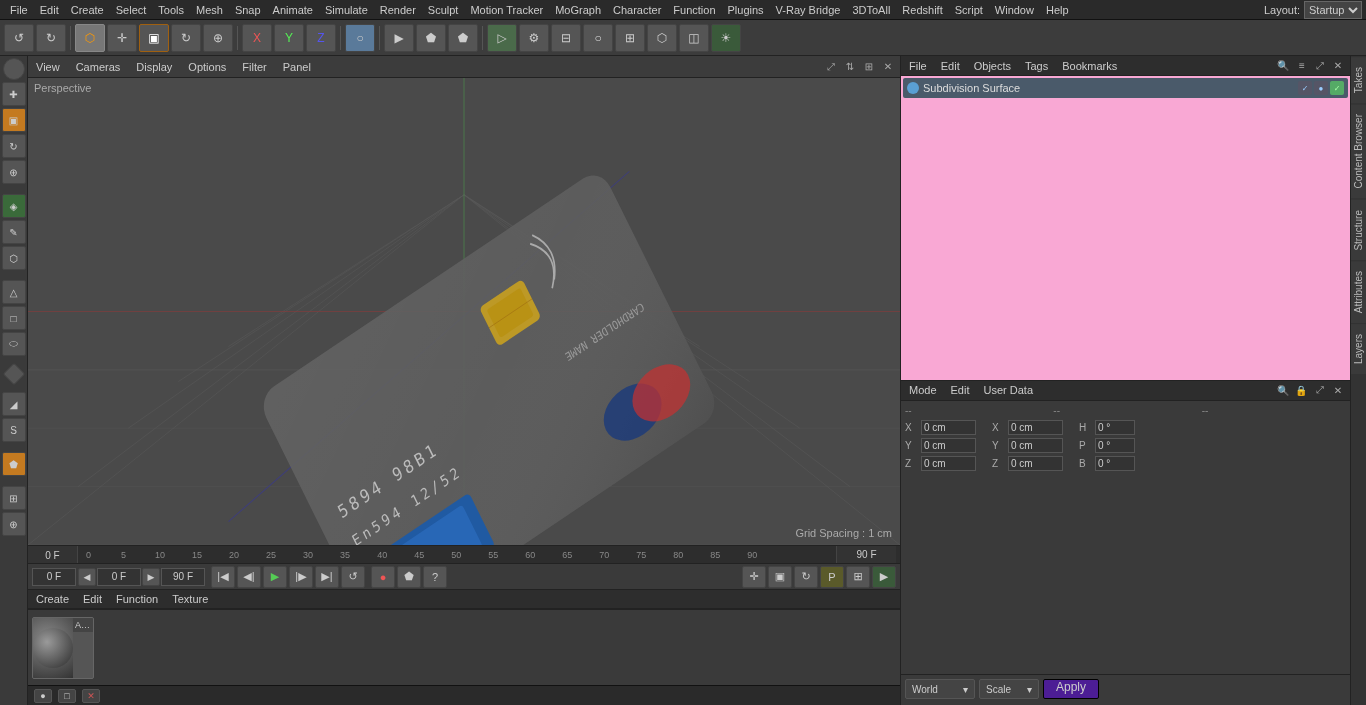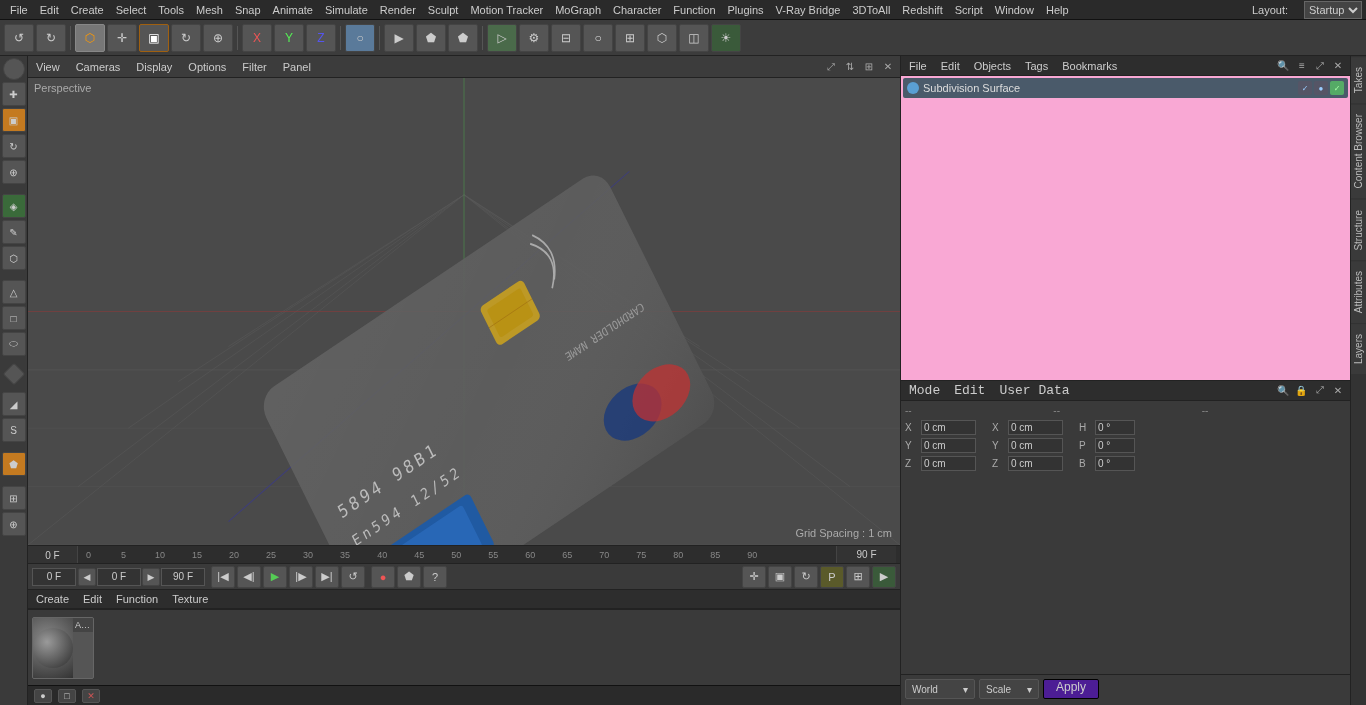--- a/index.html
+++ b/index.html
@@ -1,21 +1,21 @@
 <!DOCTYPE html>
 <html><head>
   <meta charset="utf-8">
   <style>
     * { margin: 0; padding: 0; box-sizing: border-box; }
     body { width: 1366px; height: 705px; overflow: hidden; background: #3a3a3a; font-family: Arial, sans-serif; font-size: 11px; color: #ccc; user-select: none; }
 
     
     #menu-bar { display: flex; align-items: center; height: 20px; background: #2a2a2a; border-bottom: 1px solid #111; padding: 0 4px; }
     .menu-item { padding: 0 6px; height: 20px; line-height: 20px; cursor: pointer; color: #ccc; font-size: 11px; }
-    #layout-label { margin-left: auto; color: #ccc; font-size: 11px; padding-right: 16px; }
+    #layout-label { margin-left: auto; color: #ccc; font-size: 11px; padding-right: 4px; }
     #layout-select { background: #444; color: #ccc; border: 1px solid #666; font-size: 11px; height: 18px; }
 
     
     #main-toolbar { display: flex; align-items: center; height: 36px; background: #3c3c3c; border-bottom: 1px solid #222; padding: 0 4px; gap: 2px; }
     .toolbar-btn { width: 30px; height: 28px; background: #555; border: 1px solid #444; border-radius: 2px; cursor: pointer; display: flex; align-items: center; justify-content: center; color: #ccc; font-size: 12px; }
     .toolbar-btn.active { background: #777; border-color: #888; }
     .toolbar-separator { width: 1px; height: 24px; background: #555; margin: 0 2px; }
     .toolbar-btn-orange { background: #c47a20; border-color: #a06010; color: #fff; }
 
     
@@ -29,21 +29,21 @@
     .vp-icon { width: 16px; height: 16px; display: flex; align-items: center; justify-content: center; color: #aaa; font-size: 10px; cursor: pointer; }
 
     
     #timeline { height: 16px; background: #2d2d2d; border-top: 1px solid #222; display: flex; align-items: center; overflow: hidden; padding: 0 4px; }
 
     
     #playback { display: flex; align-items: center; height: 28px; background: #3c3c3c; border-top: 1px solid #222; padding: 0 4px; gap: 3px; }
     .play-btn { width: 24px; height: 22px; background: #555; border: 1px solid #444; border-radius: 2px; cursor: pointer; display: flex; align-items: center; justify-content: center; color: #ccc; font-size: 11px; }
     .frame-input { width: 55px; height: 18px; background: #333; border: 1px solid #555; color: #ccc; font-size: 10px; text-align: center; }
     .obj-menu { color: #ccc; font-size: 11px; cursor: pointer; padding: 0 4px; }
-    .attr-menu { color: #ccc; font-size: 13px; cursor: pointer; padding: 0 4px; font-family: Liberation Mono, monospace; }
+    .attr-menu { color: #ccc; font-size: 11px; cursor: pointer; padding: 0 4px; }
     .bt-dropdown { padding: 0 6px; height: 20px; background: #444; border: 1px solid #555; border-radius: 2px; cursor: pointer; display: flex; align-items: center; gap: 3px; color: #ccc; font-size: 10px; min-width: 70px; }
     .bt-apply { padding: 0 12px; height: 20px; background: #4c1d95; border: 1px solid #000000; border-radius: 2px; cursor: pointer; color: #ccc; font-size: 12px; }
 
     
     #mat-panel { height: 80px; background: #3a3a3a; border-top: 1px solid #222; display: flex; align-items: center; padding: 4px; gap: 4px; }
     .mat-item { width: 60px; height: 60px; background: #555; border: 1px solid #444; border-radius: 2px; cursor: pointer; display: flex; flex-direction: column; overflow: hidden; }
 
     
     #mat-header { display: flex; align-items: center; height: 20px; background: #2d2d2d; border-bottom: 1px solid #222; border-top: 1px solid #222; padding: 0 4px; gap: 6px; }
 

